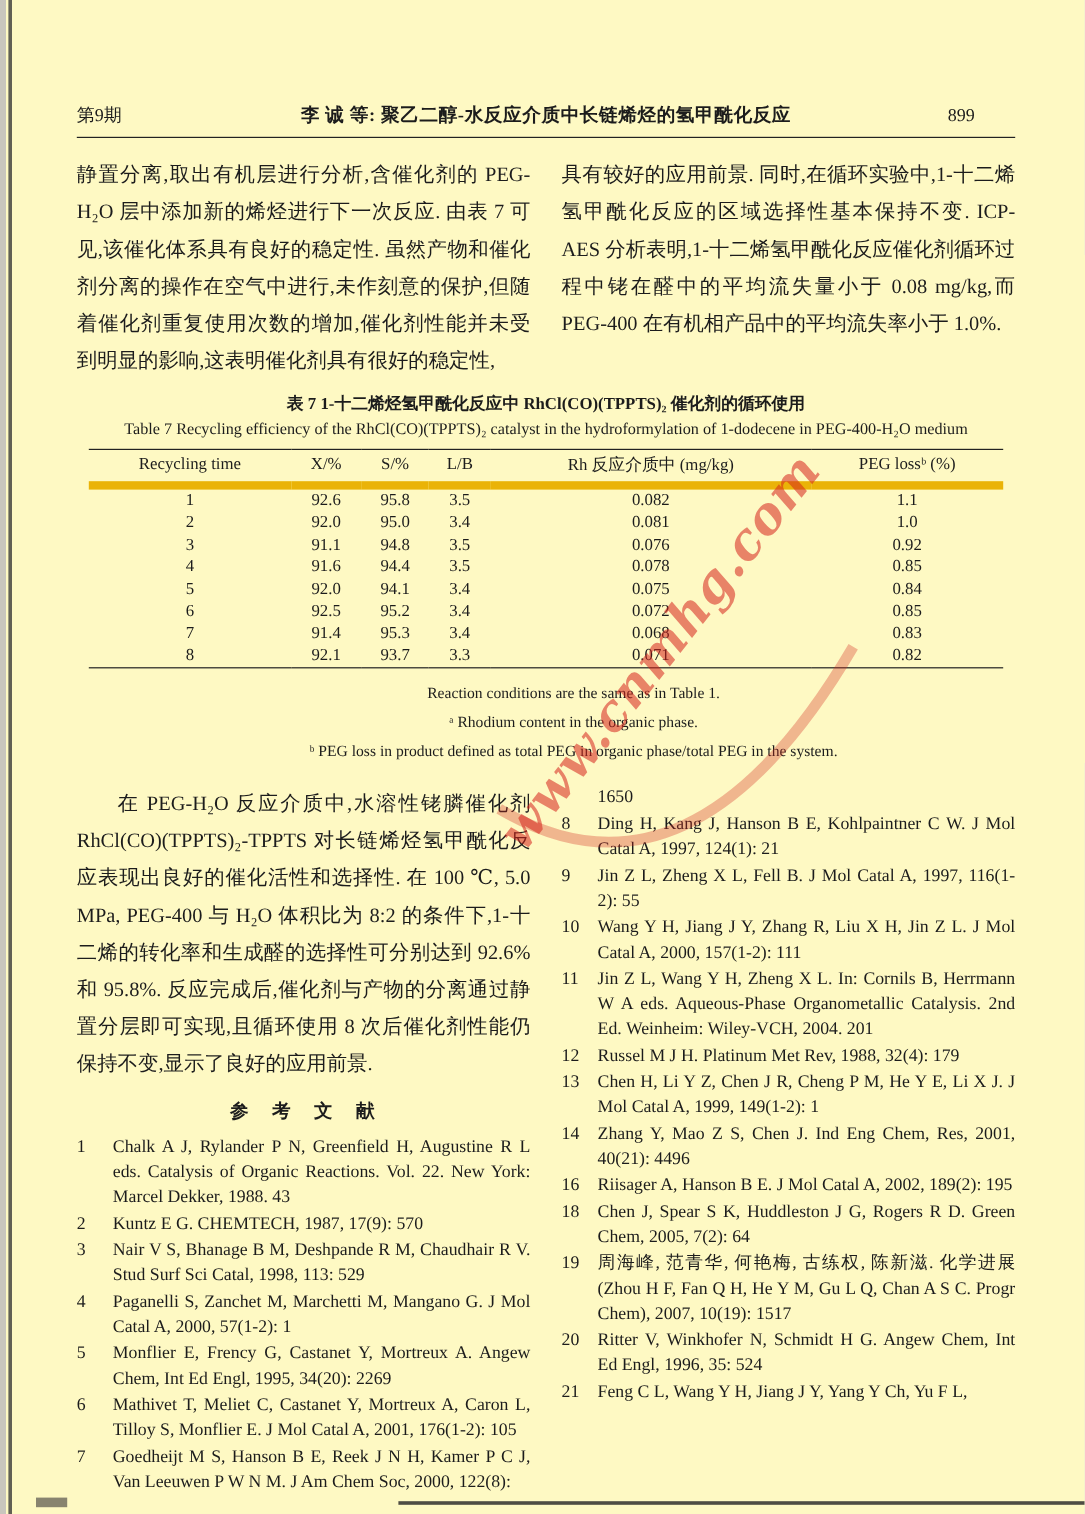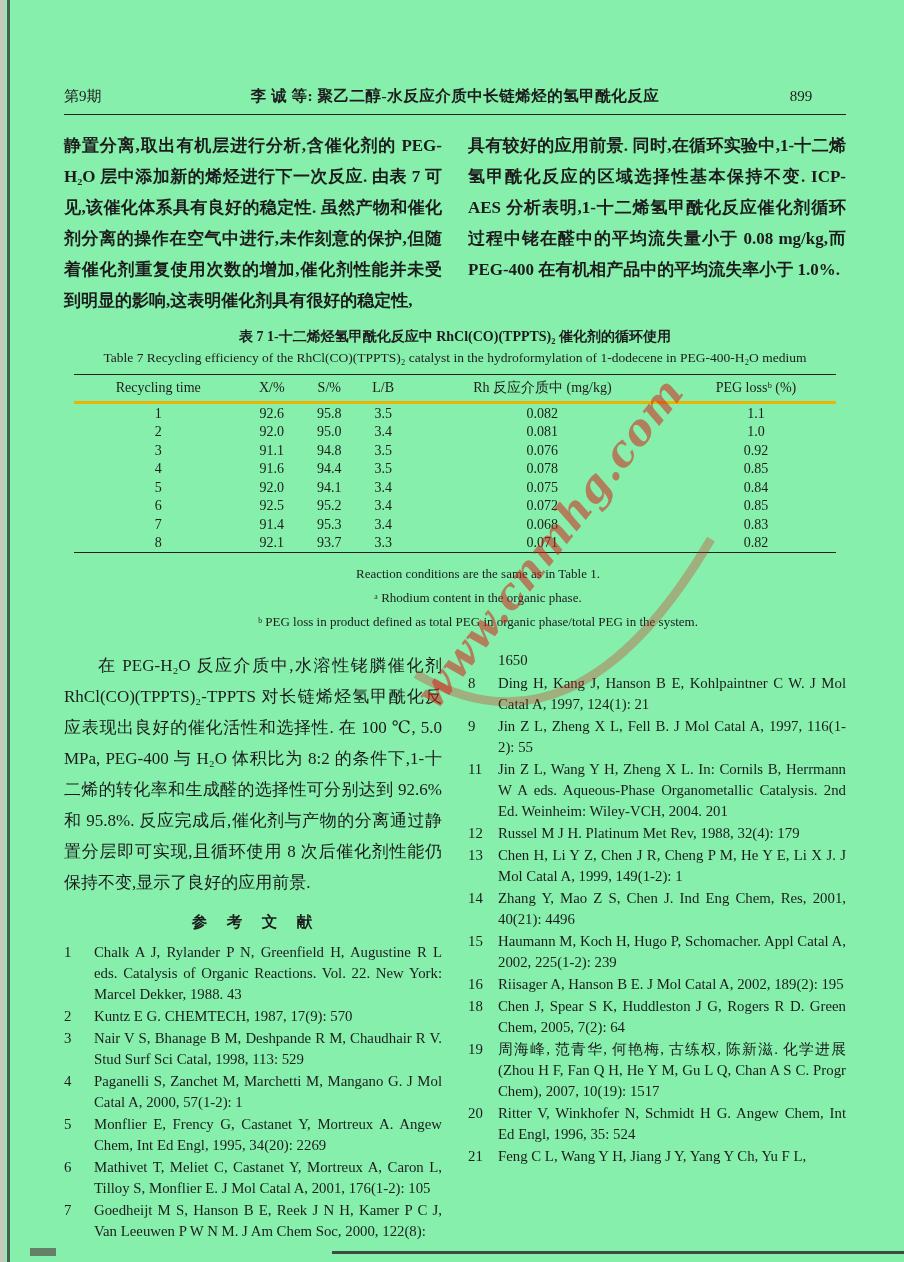--- a/index.html
+++ b/index.html
@@ -1,50 +1,50 @@
 <!DOCTYPE html>
 <html><head>
 <meta charset="utf-8">
 <style>
   html,body { margin:0; padding:0; background:#e8e6e0; }
   .page {
     position:relative; width:904px; height:1262px; margin:0 auto;
-    background:#86efac; overflow:hidden;
+    background:#fef9c3; overflow:hidden;
     font-family:"Liberation Serif","DejaVu Serif",serif; color:#1c1c1c;
   }
   
   .edge-left   { position:absolute; left:7px; top:0; width:3px; height:100%; background:#3a3a38; opacity:.8; }
   .edge-left2  { position:absolute; left:0; top:0; width:5px; height:100%; background:#c9c6bd; }
   .edge-bottom { position:absolute; left:332px; right:0; bottom:8px; height:3px; background:#2f2f2d; opacity:.85; }
   .corner-mark { position:absolute; left:30px; bottom:6px; width:26px; height:8px; background:#55524c; opacity:.7; }
 
   .content { position:absolute; left:64px; top:86px; width:782px; }
 
   .header { display:flex; align-items:baseline; font-size:15px; }
   .header .issue { width:90px; }
   .header .htitle { flex:1; text-align:center; font-weight:bold; font-size:15.5px; letter-spacing:.5px; }
   .header .pageno { width:90px; text-align:center; }
   .hrule { border-top:1.6px solid #222; margin-top:7px; }
 
   .twocol { display:flex; gap:26px; }
   .col { flex:1; min-width:0; }
 
   .zh { font-size:17px; line-height:31px; text-align:justify; margin:0; }
-  .intro { margin-top:15px;font-weight:bold; }
+  .intro { margin-top:15px; }
 
   
   .tablewrap { margin-top:12px; }
   .cap-zh { text-align:center; font-weight:bold; font-size:14px; }
   .cap-en { text-align:center; font-size:13.5px; margin-top:4px; }
   table.t7 {
     width:762px; margin:8px auto 0 auto; border-collapse:collapse;
     border-top:1.6px solid #222; border-bottom:1.6px solid #222;
     font-size:14px;
   }
-  table.t7 thead th { border-bottom:3px solid #eab308; font-weight:normal; padding:4px 3px; text-align:center; }
+  table.t7 thead th { border-bottom:7px solid #eab308; font-weight:normal; padding:4px 3px; text-align:center; }
   table.t7 td { text-align:center; padding:1.5px 3px; line-height:15.5px; }
   .footnotes { margin:9px 0 16px 46px; font-size:13px; line-height:24px;text-align:center; }
 
   
   .main { margin-top:16px; }
   .sec-head { font-size:19px; font-weight:bold; margin:6px 0 10px 0; letter-spacing:2px; }
   .indent { text-indent:2em; }
   .refhead { text-align:center; font-weight:bold; font-size:15.5px; margin:14px 0 9px 0; letter-spacing:2px; }
   .reflist { font-size:14.8px; line-height:21px; }
   .ref { display:flex; margin-bottom:1px; }
@@ -219,38 +219,38 @@
 
         <div class="ref">
             <span class="refnum">8</span>
             <span class="reftext">Ding H, Kang J, Hanson B E, Kohlpaintner C W. J Mol Catal A, 1997, 124(1): 21</span>
           </div>
             <div class="ref">
             <span class="refnum">9</span>
             <span class="reftext">Jin Z L, Zheng X L, Fell B. J Mol Catal A, 1997, 116(1-2): 55</span>
           </div>
             <div class="ref">
+            <span class="refnum">10</span>
+            <span class="reftext">Wang Y H, Jiang J Y, Zhang R, Liu X H, Jin Z L. J Mol Catal A, 2000, 157(1-2): 111</span>
+          </div>
+            <div class="ref">
             <span class="refnum">11</span>
             <span class="reftext">Jin Z L, Wang Y H, Zheng X L. In: Cornils B, Herrmann W A eds. Aqueous-Phase Organometallic Catalysis. 2nd Ed. Weinheim: Wiley-VCH, 2004. 201</span>
           </div>
             <div class="ref">
             <span class="refnum">12</span>
             <span class="reftext">Russel M J H. Platinum Met Rev, 1988, 32(4): 179</span>
           </div>
             <div class="ref">
             <span class="refnum">13</span>
             <span class="reftext">Chen H, Li Y Z, Chen J R, Cheng P M, He Y E, Li X J. J Mol Catal A, 1999, 149(1-2): 1</span>
           </div>
             <div class="ref">
             <span class="refnum">14</span>
             <span class="reftext">Zhang Y, Mao Z S, Chen J. Ind Eng Chem, Res, 2001, 40(21): 4496</span>
-          </div>
-            <div class="ref">
-            <span class="refnum">15</span>
-            <span class="reftext">Haumann M, Koch H, Hugo P, Schomacher. Appl Catal A, 2002, 225(1-2): 239</span>
           </div>
             <div class="ref">
             <span class="refnum">16</span>
             <span class="reftext">Riisager A, Hanson B E. J Mol Catal A, 2002, 189(2): 195</span>
           </div>
             <div class="ref">
             <span class="refnum">18</span>
             <span class="reftext">Chen J, Spear S K, Huddleston J G, Rogers R D. Green Chem, 2005, 7(2): 64</span>
           </div>
             <div class="ref">

